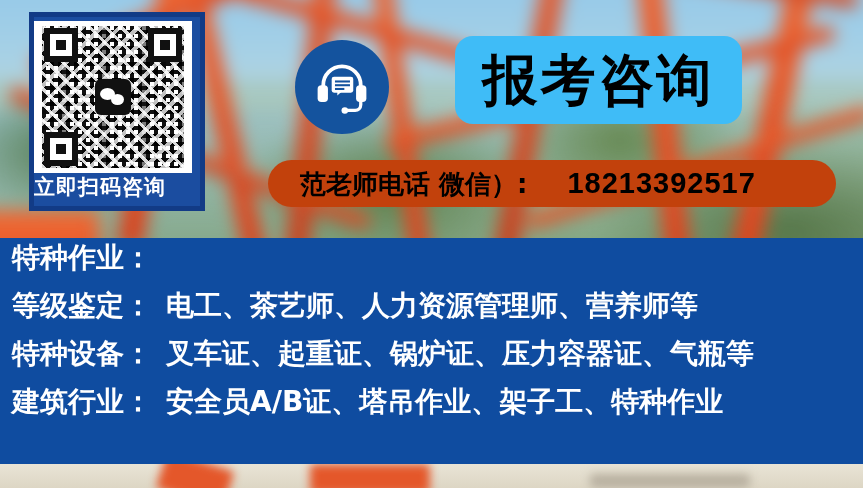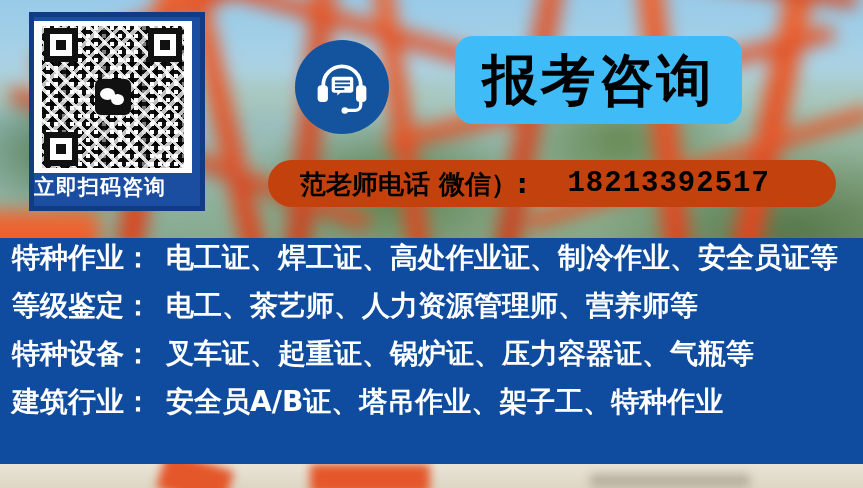--- a/index.html
+++ b/index.html
@@ -225,21 +225,21 @@
     line-height: 1;
     font-family: "DejaVu Sans", "Liberation Sans", sans-serif;
   }
   .phone-pill .number {
     color: #000000;
     font-size: 29px;
     font-weight: 700;
     margin-left: 40px;
     letter-spacing: 1px;
     line-height: 1;
-    font-family: Liberation Mono, monospace;
+    font-family: Liberation Sans, sans-serif;
   }
 
   
   .cat-block {
     position: absolute;
     left: 0;
     top: 238px;
     width: 863px;
     height: 226px;
     background: #0f4ca0;
@@ -346,21 +346,20 @@
   </div>
 
   <div class="phone-pill">
     <span class="label">范老师电话 微信）:</span>
     <span class="number">18213392517</span>
   </div>
 
   <div class="cat-block">
     <div class="cat-row">
       <span class="cat-label">特种作业：</span>
-      <span class="cat-items">电工证、焊工证、高处作业证、制冷作业、安全员证等</span>
     </div>
     <div class="cat-row">
       <span class="cat-label">等级鉴定：</span>
       <span class="cat-items">电工、茶艺师、人力资源管理师、营养师等</span>
     </div>
     <div class="cat-row">
       <span class="cat-label">特种设备：</span>
       <span class="cat-items">叉车证、起重证、锅炉证、压力容器证、气瓶等</span>
     </div>
     <div class="cat-row">

